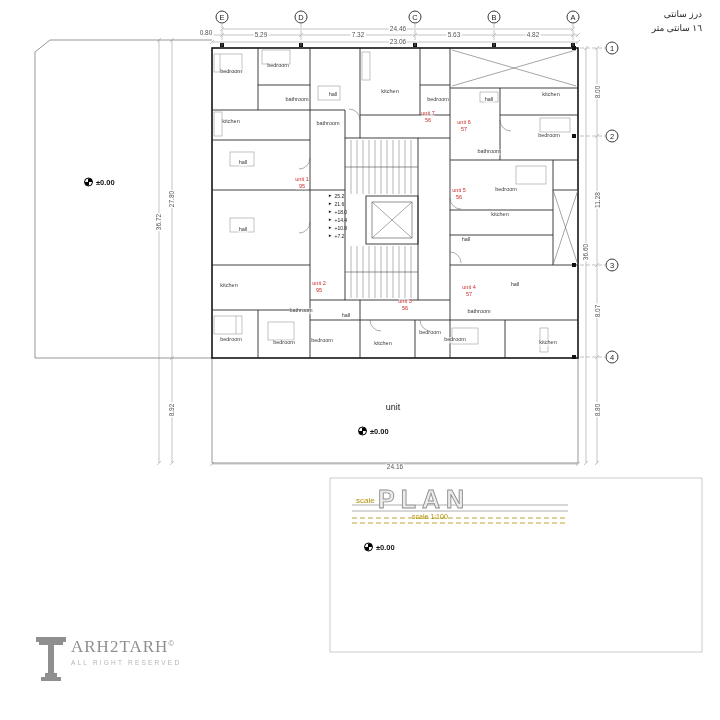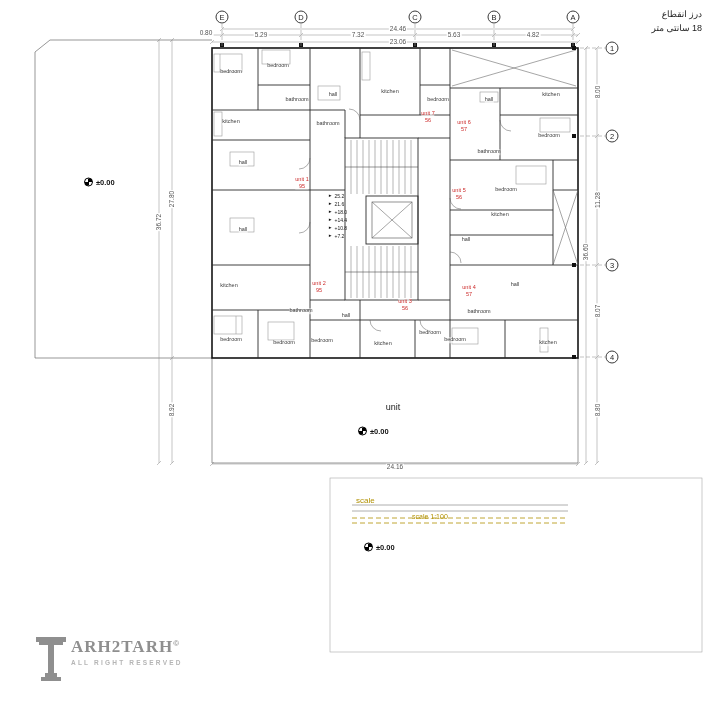--- a/index.html
+++ b/index.html
@@ -36,21 +36,21 @@
   .marker{display:flex;align-items:center;gap:3px;transform:translate(0,-50%);}
   .marker .sym{width:9px;height:9px;border-radius:50%;border:0.7px solid #000;box-sizing:border-box;
                background:conic-gradient(#000 0 25%, #fff 25% 50%, #000 50% 75%, #fff 75% 100%);}
   .marker .txt{font-size:7.5px;font-weight:bold;color:#111;white-space:nowrap;}
   .fa-note{position:absolute;right:18px;top:8px;text-align:right;direction:rtl;font-size:9px;color:#222;line-height:1.5;}
   .yard-label{left:393px;top:407px;transform:translate(-50%,-50%);font-size:9px;color:#222;}
   .tb-floors{left:356px;top:496px;color:#b09000;font-size:8px;}
   .tb-plan{left:378px;top:487px;font-size:25px;font-weight:bold;letter-spacing:6px;color:#ececec;
            -webkit-text-stroke:0.9px #8f8f8f;line-height:1;}
   .tb-scale{left:412px;top:513px;color:#b09000;font-size:7px;}
-  .logo{left:36px;top:637px;display:flex;gap:5px;align-items:flex-start;font-weight:bold;}
+  .logo{left:36px;top:637px;display:flex;gap:5px;align-items:flex-start;}
   .logo-text .brand{font-family:"Liberation Serif",serif;font-size:17px;color:#8f8f8f;letter-spacing:1px;}
   .logo-text .copy{font-size:8px;color:#8f8f8f;vertical-align:super;}
   .logo-text .tagline{font-size:6.5px;color:#b5b5b5;letter-spacing:2.2px;margin-top:2px;}
 </style>
 </head>
 <body>
 
 <div id="canvas">
 
   <svg class="linework" width="720" height="720" viewBox="0 0 720 720">
@@ -170,27 +170,28 @@
 
     <rect class="tb" x="330" y="478" width="372" height="174"></rect>
 
     <path class="strike" d="M352,505 H568"></path>
     <path class="strike" d="M352,511 H568"></path>
     <path class="strike-olive" d="M352,518 H568"></path>
     <path class="strike-olive" d="M352,523 H568"></path>
   </svg>
 
   <div class="fa-note">
-    <div>درز انقطاع</div>
-    <div>18 سانتی متر</div>
+    <div>درز سانتی</div>
+    <div>١٦ سانتی متر</div>
   </div>
 
   <div class="abs yard-label">unit</div>
 
   <div class="abs tb-floors">scale</div>
+  <div class="abs tb-plan">PLAN</div>
   <div class="abs tb-scale">scale 1:100</div>
 
   <div class="abs logo">
     <svg width="30" height="46" viewBox="0 0 30 46">
       <g fill="#8f8f8f">
         <rect x="0" y="0" width="30" height="5"></rect>
         <rect x="3" y="5" width="24" height="3"></rect>
         <rect x="12" y="8" width="6" height="28"></rect>
         <rect x="9" y="36" width="12" height="4"></rect>
         <rect x="5" y="40" width="20" height="4"></rect>

